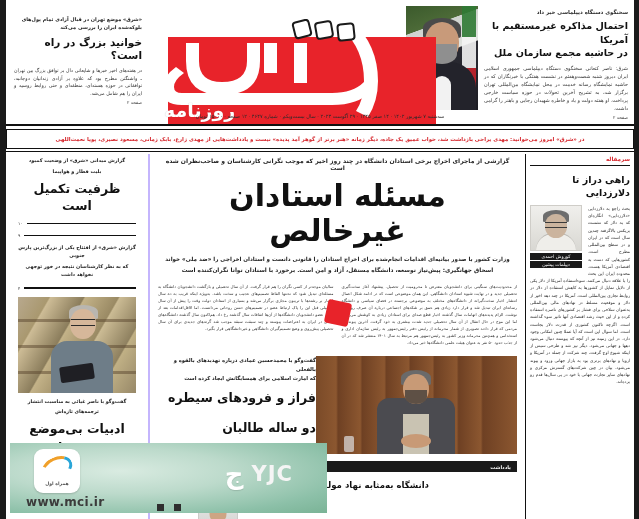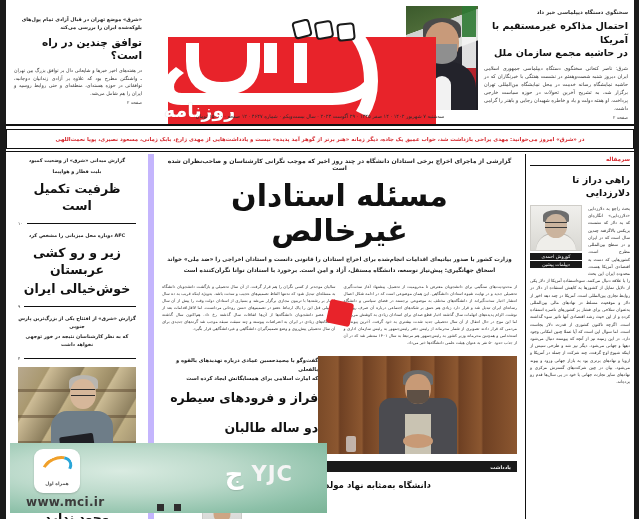--- a/index.html
+++ b/index.html
@@ -63,21 +63,21 @@
   
   .ticker{position:absolute;left:6px;top:129px;width:628px;height:20px;
       border:1.2px solid #111;box-sizing:border-box;display:flex;align-items:center;justify-content:center;}
   .ticker span{font-size:5.4px;color:#d6262c;font-weight:700;white-space:nowrap;letter-spacing:.05px;}
   .rule-thin{position:absolute;left:6px;top:151px;width:628px;height:1px;background:#111;}
 
   
   .grid{position:absolute;left:6px;top:154px;width:628px;height:365px;display:flex;flex-direction:row;}
   .col-right{width:108px;position:relative;padding:0 4px 0 4px;box-sizing:border-box;}
   .col-mid{flex:1;position:relative;padding:0 8px;box-sizing:border-box;
-      border-right:1px solid #111;border-left:6px solid #c4b5fd;}
+      border-right:1px solid #111;border-left:2px solid #c4b5fd;}
   .col-left{width:142px;position:relative;padding:0 12px;box-sizing:border-box;}
 
   
   .sarmaghale{font-size:5.6px;color:#d6262c;font-weight:bold;text-align:right;margin-top:2px;}
   .sar-rule{height:1.4px;background:#111;margin:3px 0 8px 0;}
   .sar-title{font-size:9.5px;font-weight:bold;text-align:right;line-height:1.35;margin-bottom:5px;}
   .author-box{position:relative;float:left;width:52px;margin:0 6px 3px 0;}
   .author-photo{width:52px;height:46px;background:linear-gradient(180deg,#f0efec 0%,#d9d8d3 100%);
       position:relative;overflow:hidden;border:1px solid #cfcdc8;box-sizing:border-box;}
   .author-photo .ahair{position:absolute;left:50%;top:4px;transform:translateX(-50%);width:26px;height:12px;
@@ -96,21 +96,21 @@
   .lead-kicker{font-size:6.1px;font-weight:700;text-align:center;color:#1d1d1d;margin-top:3px;}
   .lead-title{font-size:30px;font-weight:bold;text-align:center;line-height:1.18;margin:7px 0 6px 0;letter-spacing:-.5px;}
   .lead-sub{font-size:5.6px;font-weight:700;text-align:center;color:#1d1d1d;line-height:1.7;}
   .lead-sub2{font-size:5.8px;font-weight:700;text-align:center;color:#1d1d1d;line-height:1.7;margin-top:2px;}
   .lead-body{display:flex;flex-direction:row;gap:8px;margin-top:7px;position:relative;}
   .lead-body .lcol{flex:1;font-size:4.1px;line-height:1.72;text-align:justify;color:#303030;}
   .red-dia{position:absolute;left:50%;top:18px;transform:translateX(-50%) rotate(12deg);
       width:24px;height:24px;background:#e8232a;border-radius:3px;}
 
   
-  .feature{display:flex;flex-direction:row;gap:0;margin-top:10px;align-items:flex-start;justify-content:space-between;}
+  .feature{display:flex;flex-direction:row;gap:0;margin-top:10px;align-items:flex-start;}
   .feature-txt{width:44%;text-align:right;}
   .feat-kick{font-size:5.2px;font-weight:700;line-height:1.7;color:#222;}
   .feat-title{font-size:12.5px;font-weight:bold;line-height:1.45;margin-top:6px;color:#111;}
   .feat-page{font-size:4.4px;color:#444;margin-top:6px;}
   .feature-img{width:56%;height:98px;position:relative;overflow:hidden;
       background:linear-gradient(90deg,#7a4a28 0%,#8c5730 10%,#6e4023 11%,#8c5730 22%,#6e4023 23%,
       #8c5730 34%,#6e4023 35%,#8c5730 46%,#6e4023 47%,#8c5730 58%,#6e4023 59%,#8c5730 70%,#6e4023 71%,
       #8c5730 82%,#6e4023 83%,#8c5730 100%);}
   .feature-img .fchair{position:absolute;left:50%;bottom:0;transform:translateX(-50%);width:78px;height:56px;
       background:#4b4b50;border-radius:12px 12px 0 0;}
@@ -218,21 +218,21 @@
           <rect x="148" y="2" width="16" height="16" rx="3" transform="rotate(-14 156 10)"></rect>
           <rect x="170" y="3" width="16" height="16" rx="3" transform="rotate(-10 178 11)"></rect>
           <rect x="192" y="5" width="16" height="16" rx="3" transform="rotate(-6 200 13)"></rect>
         </g>
       </svg>
       <div class="logo-word">روزنامه</div>
     </div>
 
     <div class="mh-right">
       <div class="mh-r-kicker">«شرق» موضع تهران در قبال آزادی تمام پول‌های بلوکه‌شده ایران را بررسی می‌کند</div>
-      <div class="mh-r-head">توافق چندین در راه است؟</div>
+      <div class="mh-r-head">خوانید بزرگ در راه است؟</div>
       <div class="mh-r-body">در هفته‌های اخیر خبرها و شایعاتی دال بر توافق بزرگ بین تهران ـ واشنگتن مطرح بود که علاوه بر آزادی زندانیان دوجانبه، توافقاتی در حوزه هسته‌ای، منطقه‌ای و حتی روابط روسیه و ایران را هم شامل می‌شد.</div>
       <div class="pagemark">صفحه ۲</div>
     </div>
   </div>
 
   <div class="dateline">سه‌شنبه ۷ شهریور ۱۴۰۲ · ۱۴ صفر ۱۴۴۵ · ۲۹ آگوست ۲۰۲۳ · سال بیست‌ویکم · شماره ۴۶۴۷ · ۱۲ صفحه · ۱۵۰۰۰ تومان</div>
   <div class="rule-thick"></div>
 
   <div class="ticker">
     <span>در «شرق» امروز می‌خوانید: مهدی یراحی بازداشت شد، خواب عمیق یک جاده، دیگر زمانه «هنر برتر از گوهر آمد پدیده» نیست و یادداشت‌هایی از مهدی زارع، بابک زمانی، مسعود نصیری، پویا نعمت‌اللهی</span>
@@ -310,25 +310,20 @@
       <div>
         <div class="lc-kick">گزارش میدانی «شرق» از وضعیت کمبود</div>
         <div class="lc-kick">بلیت قطار و هواپیما</div>
         <div class="lc-title">ظرفیت تکمیل است</div>
       </div>
       <div class="lc-sep">
         <div class="ln"></div>
         <div class="pg">۱۰</div>
       </div>
 
-      <div>
-        <div class="lc-kick">AFC دوباره محل میزبانی را مشخص کرد</div>
-        <div class="lc-title">زیر و رو کشی عربستان</div>
-        <div class="lc-title" style="margin-top:1px">خوش‌خیالی ایران</div>
-      </div>
       <div class="lc-sep">
         <div class="ln"></div>
         <div class="pg">۹</div>
       </div>
 
       <div>
         <div class="lc-kick">گزارش «شرق» از افتتاح یکی از بزرگ‌ترین پارس جنوبی</div>
         <div class="lc-kick">که به نظر کارشناسان نتیجه در خور توجهی نخواهد داشت</div>
       </div>
       <div class="lc-sep">

